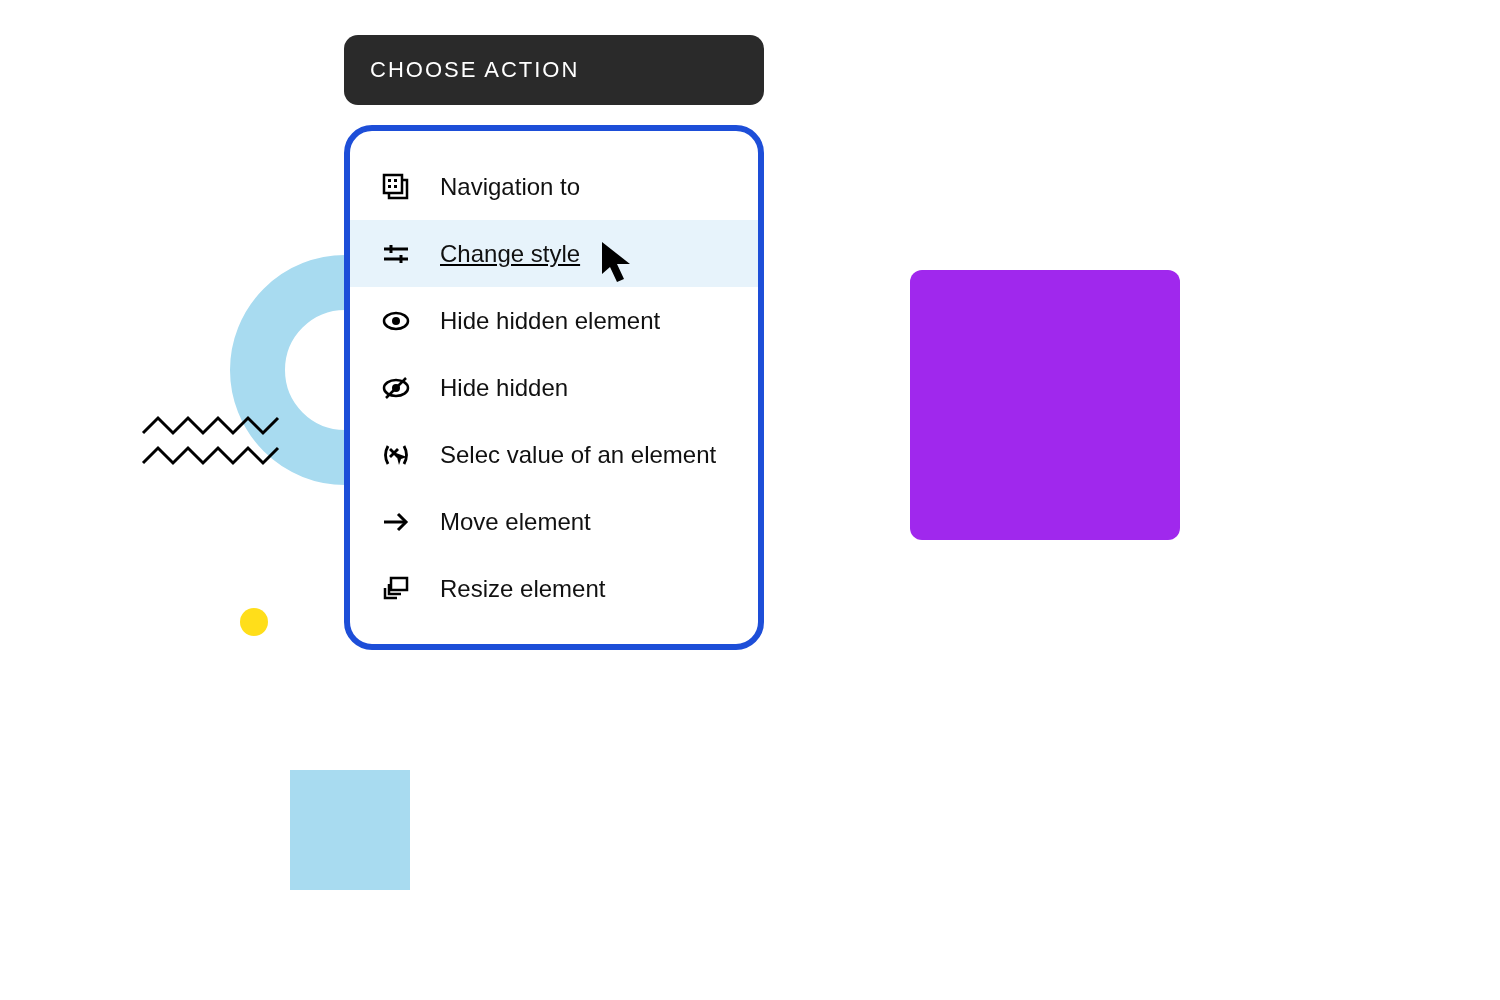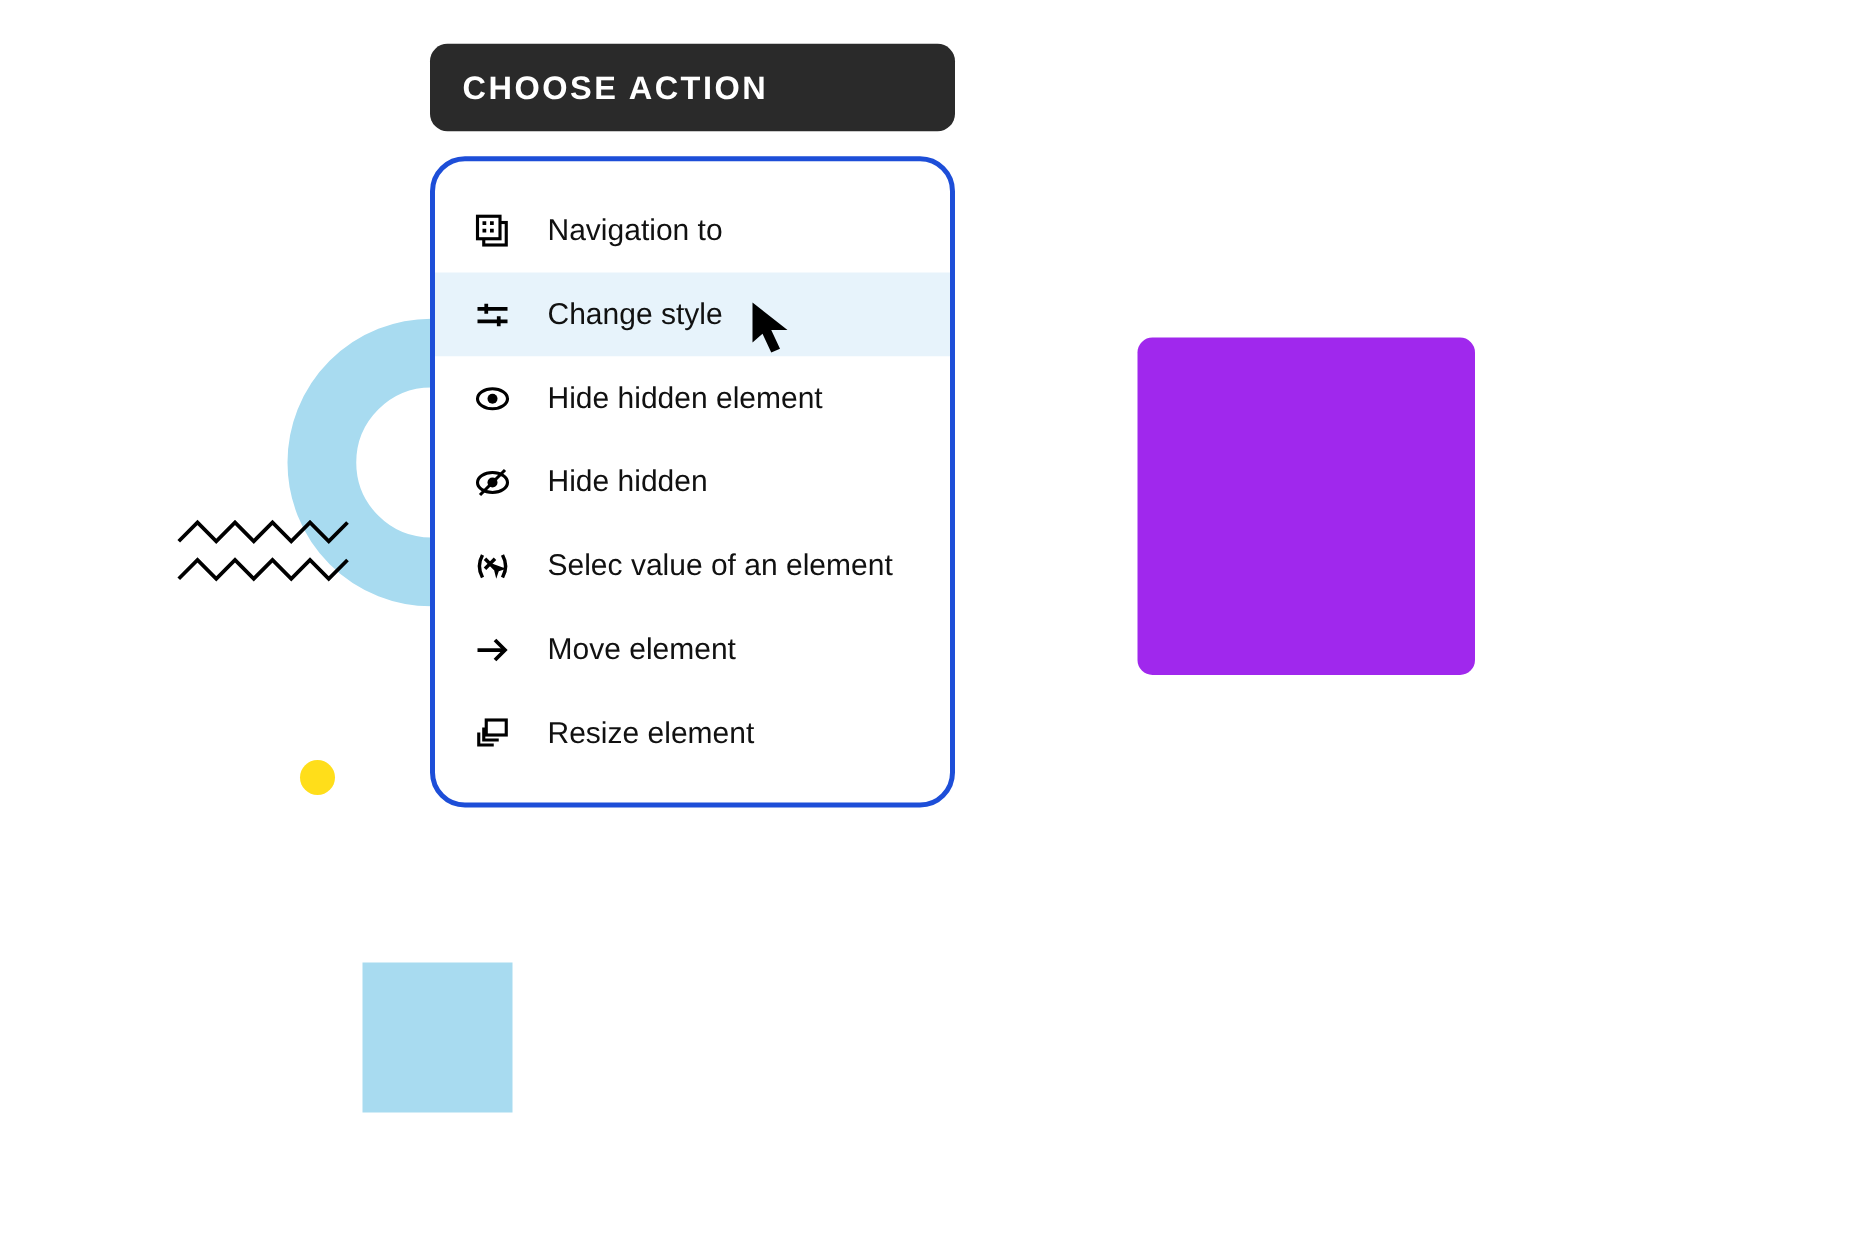--- a/index.html
+++ b/index.html
@@ -68,48 +68,49 @@
     height: 70px;
     background: #2A2A2A;
     border-radius: 14px;
     display: flex;
     align-items: center;
     padding: 0 26px;
     z-index: 3;
   }
   .header-bar span {
     color: #ffffff;
-    font-weight: 700;
-    font-size: 26px;
+    font-weight: 400;
+    font-size: 22px;
     letter-spacing: 2px;
   }
 
   
   .menu-panel {
     position: absolute;
     left: 344px;
     top: 125px;
     width: 420px;
     background: #ffffff;
-    border: 4px solid #1d4ed8;
+    border: 6px solid #1d4ed8;
     border-radius: 28px;
     padding: 22px 0;
     z-index: 3;
   }
   .menu-item {
     display: flex;
     align-items: center;
     height: 67px;
     padding: 0 30px;
     gap: 28px;
     cursor: pointer;
     position: relative;
   }
   .menu-item.highlight {
     background: #E7F3FB;
+    text-decoration: underline;
   }
   .menu-item .icon-slot {
     width: 32px;
     height: 32px;
     display: flex;
     align-items: center;
     justify-content: center;
     flex-shrink: 0;
   }
   .menu-item .label {

